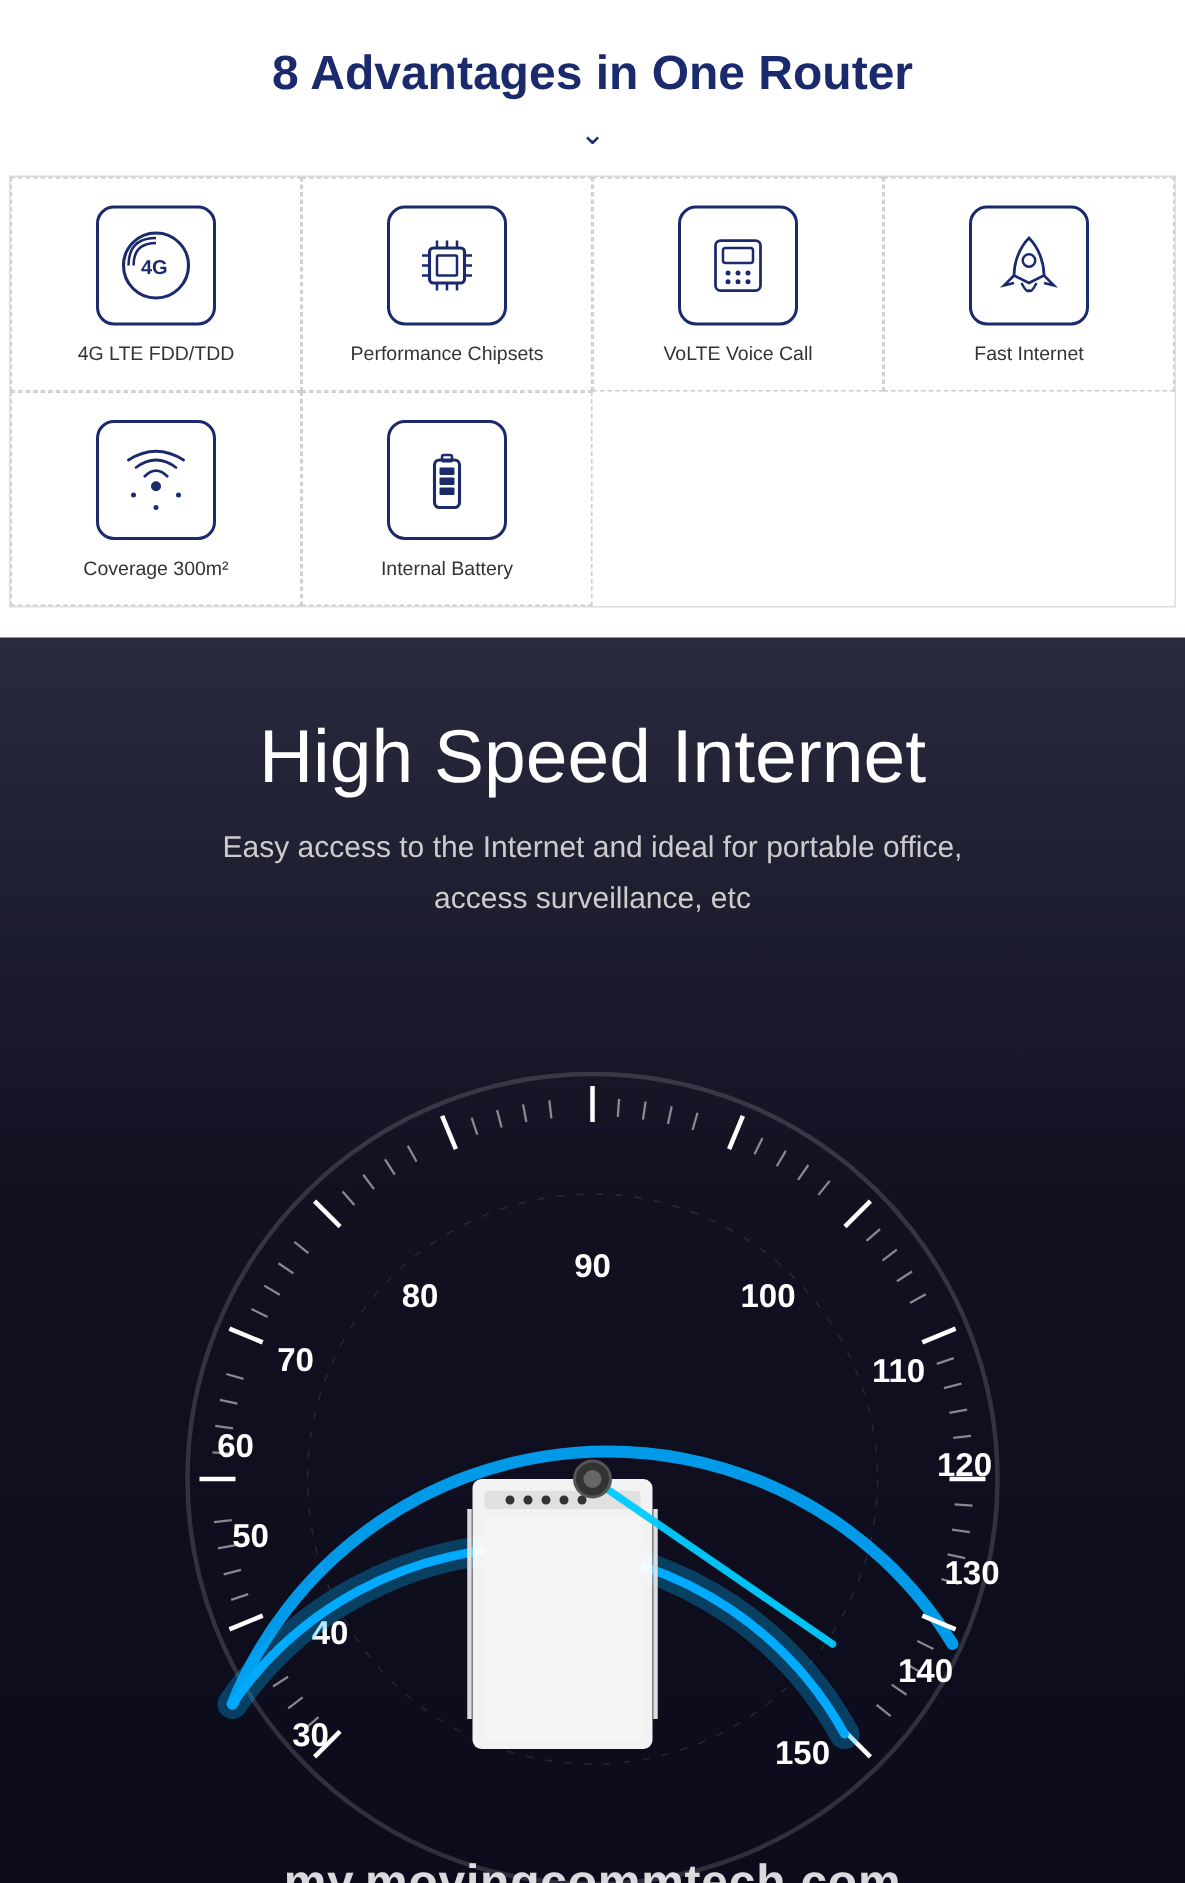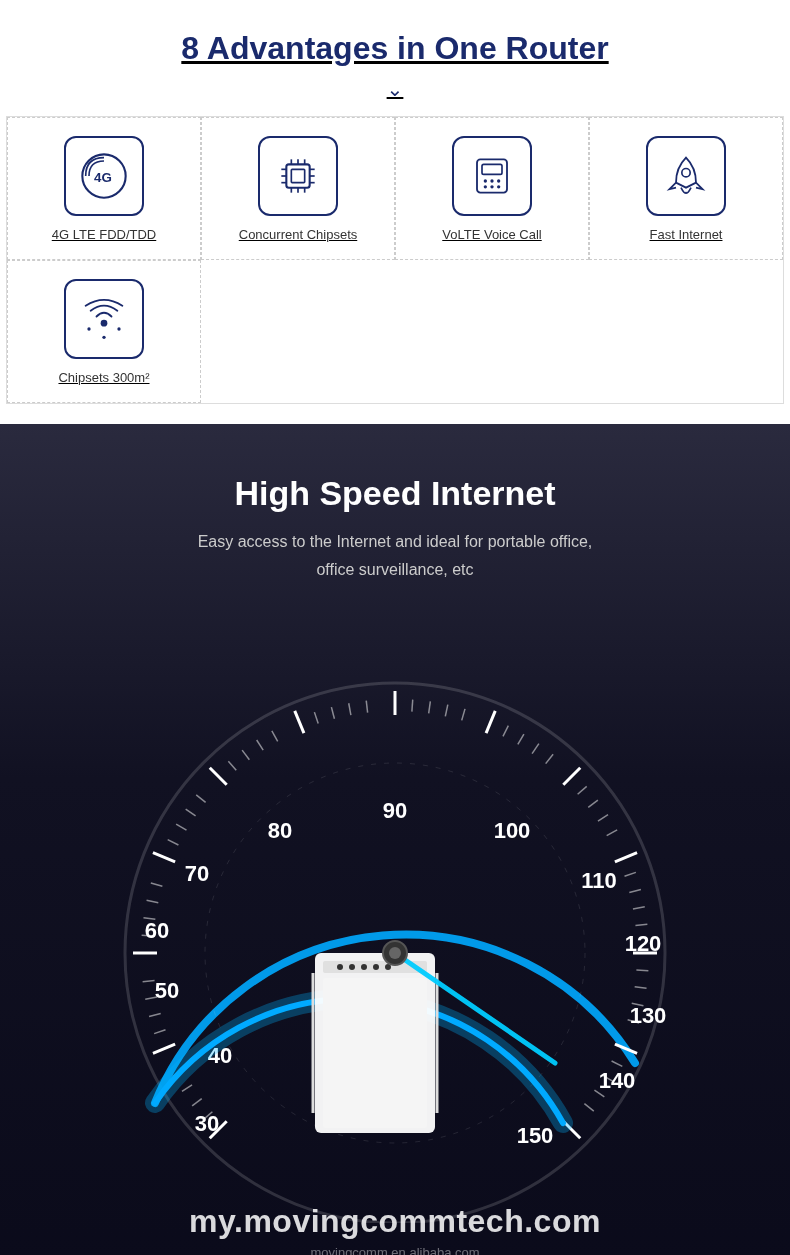--- a/index.html
+++ b/index.html
@@ -3,21 +3,20 @@
   <meta charset="utf-8">
   <style>
     * { box-sizing: border-box; margin: 0; padding: 0; }
     body { width: 790px; font-family: Arial, sans-serif; background: #fff; }
 
     
     .advantages-section {
       background: #fff;
       padding: 30px 6px 20px;
       text-align: center;
-      text-decoration: underline;
     }
     .advantages-title {
       font-size: 32px;
       font-weight: bold;
       color: #1a2a6c;
       margin-bottom: 10px;
     }
     .chevron-down {
       color: #1a2a6c;
       font-size: 20px;
@@ -66,27 +65,27 @@
     .speed-section {
       background: #1a1a2e;
       background: linear-gradient(180deg, #2a2a3e 0%, #111122 40%, #0a0a1a 100%);
       padding: 50px 20px 30px;
       text-align: center;
       min-height: 850px;
       position: relative;
       overflow: hidden;
     }
     .speed-title {
-      font-size: 34px;
-      font-weight: bold;
+      font-size: 50px;
+      font-weight: normal;
       color: #fff;
       margin-bottom: 15px;
     }
     .speed-subtitle {
-      font-size: 16px;
+      font-size: 20px;
       color: #ccc;
       line-height: 1.7;
       margin-bottom: 40px;
     }
 
     
     .speedometer-container {
       position: relative;
       width: 700px;
       height: 600px;
@@ -155,21 +154,21 @@
 
           <line x1="22" y1="10" x2="22" y2="16" stroke="#1a2a6c" stroke-width="2"></line>
           <line x1="30" y1="10" x2="30" y2="16" stroke="#1a2a6c" stroke-width="2"></line>
           <line x1="38" y1="10" x2="38" y2="16" stroke="#1a2a6c" stroke-width="2"></line>
 
           <line x1="22" y1="44" x2="22" y2="50" stroke="#1a2a6c" stroke-width="2"></line>
           <line x1="30" y1="44" x2="30" y2="50" stroke="#1a2a6c" stroke-width="2"></line>
           <line x1="38" y1="44" x2="38" y2="50" stroke="#1a2a6c" stroke-width="2"></line>
         </svg>
       </div>
-      <span class="label">Concurrent Chipsets</span>
+      <span class="label">Performance Chipsets</span>
     </div>
 
 
 
     <div class="advantage-cell">
       <div class="icon-box">
         <svg viewBox="0 0 60 60" fill="none" xmlns="http://www.w3.org/2000/svg">
 
           <rect x="12" y="10" width="36" height="40" rx="4" stroke="#1a2a6c" stroke-width="2.2" fill="none"></rect>
 
@@ -210,32 +209,47 @@
           <circle cx="30" cy="35" r="4" fill="#1a2a6c"></circle>
           <path d="M21 27 Q30 18 39 27" stroke="#1a2a6c" stroke-width="2.2" fill="none" stroke-linecap="round"></path>
           <path d="M14 20 Q30 8 46 20" stroke="#1a2a6c" stroke-width="2.2" fill="none" stroke-linecap="round"></path>
           <path d="M8 14 Q30 0 52 14" stroke="#1a2a6c" stroke-width="2.2" fill="none" stroke-linecap="round"></path>
 
           <circle cx="12" cy="42" r="2" fill="#1a2a6c"></circle>
           <circle cx="48" cy="42" r="2" fill="#1a2a6c"></circle>
           <circle cx="30" cy="52" r="2" fill="#1a2a6c"></circle>
         </svg>
       </div>
-      <span class="label">Chipsets 300m²</span>
+      <span class="label">Coverage 300m²</span>
     </div>
 
+    <div class="advantage-cell">
+      <div class="icon-box">
+        <svg viewBox="0 0 60 60" fill="none" xmlns="http://www.w3.org/2000/svg">
+
+          <rect x="20" y="14" width="20" height="38" rx="4" stroke="#1a2a6c" stroke-width="2.5" fill="none"></rect>
+
+          <rect x="26" y="10" width="8" height="5" rx="1.5" stroke="#1a2a6c" stroke-width="2" fill="none"></rect>
+
+          <rect x="24" y="36" width="12" height="6" rx="1" fill="#1a2a6c"></rect>
+          <rect x="24" y="28" width="12" height="6" rx="1" fill="#1a2a6c"></rect>
+          <rect x="24" y="20" width="12" height="6" rx="1" fill="#1a2a6c"></rect>
+        </svg>
+      </div>
+      <span class="label">Internal Battery</span>
+    </div>
 
   </div>
 </div>
 
 <div class="speed-section">
   <h2 class="speed-title">High Speed Internet</h2>
   <p class="speed-subtitle">
     <span>Easy access to the Internet and ideal for portable office,</span><br>
-    <span>office surveillance, etc</span>
+    <span>access surveillance, etc</span>
   </p>
 
   <div class="speedometer-container">
     <svg class="speedometer-svg" viewBox="0 0 700 580" xmlns="http://www.w3.org/2000/svg">
 
       <rect width="700" height="580" fill="transparent"></rect>
 
       <circle cx="350" cy="320" r="270" fill="none" stroke="rgba(255,255,255,0.15)" stroke-width="3"></circle>
 
       <path d="M 110 470 A 270 270 0 0 1 590 430" fill="none" stroke="#00aaff" stroke-width="8" stroke-linecap="round" opacity="0.9"></path>

